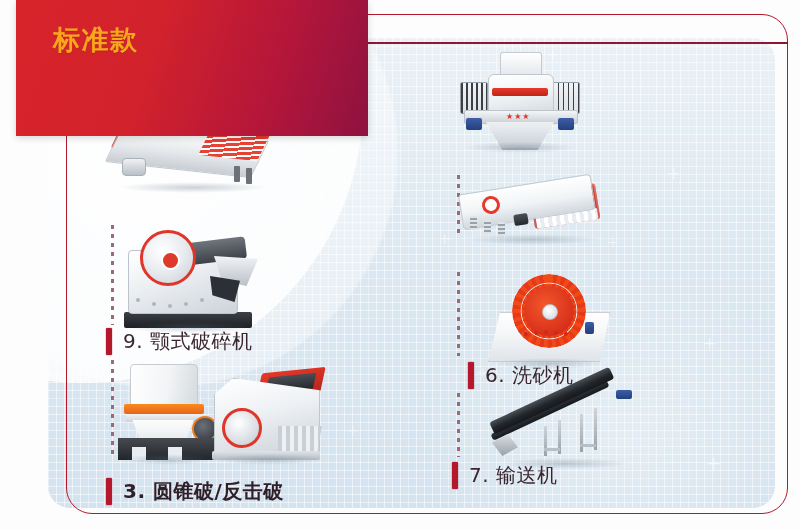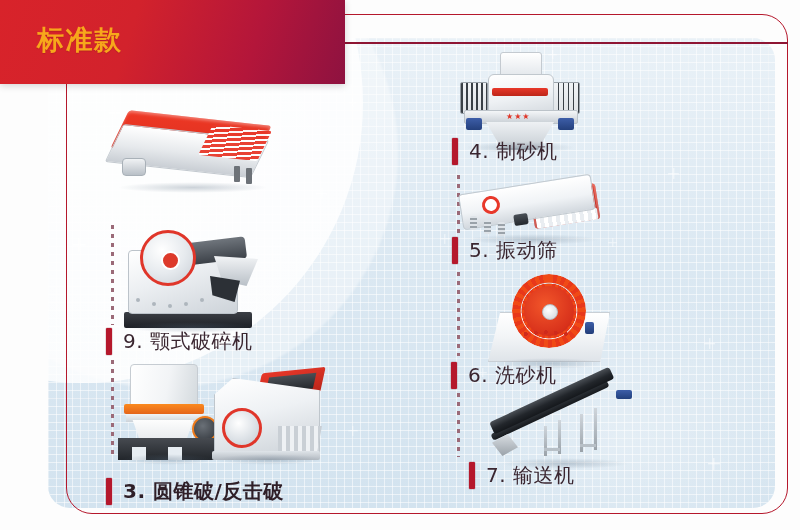--- a/index.html
+++ b/index.html
@@ -58,23 +58,24 @@
   .star::after{top:50%;left:0;height:1.4px;width:100%;transform:translateY(-50%);}
 
   
   .toprule{
     position:absolute;left:330px;top:42px;width:458px;height:1.6px;
     background:#8e1533;z-index:7;
   }
 
   
   .banner{
-    position:absolute;left:0;top:0;width:345px;height:84px;z-index:9;
+    position:absolute;left:16px;top:0;width:345px;height:136px;z-index:9;
     background:linear-gradient(108deg,#d8232a 0%,#d2222c 38%,#b4163a 72%,#8e1240 100%);
     box-shadow:0 2px 7px rgba(0,0,0,.16);
+    padding-left:7px;
   }
   .banner .title{
     position:absolute;left:37px;top:22px;
     font-size:27px;font-weight:700;color:#f7a71b;letter-spacing:1.5px;
     text-shadow:0 1px 1px rgba(0,0,0,.12);
   }
   .banner .subtitle{
     position:absolute;left:37px;top:62px;
     font-size:18px;font-weight:700;color:#ffffff;letter-spacing:.6px;
   }
@@ -505,33 +506,25 @@
 
   <div class="step" style="left:106px;top:328px;">
     <div class="bar"></div>
     <div class="label">9. 颚式破碎机</div>
   </div>
   <div class="step bold" style="left:106px;top:478px;">
     <div class="bar"></div>
     <div class="label">3. 圆锥破/反击破</div>
   </div>
 
-  <div class="step" style="left:452px;top:138px;">
-    <div class="bar"></div>
-    <div class="label">4. 制砂机</div>
-  </div>
-  <div class="step" style="left:452px;top:237px;">
-    <div class="bar"></div>
-    <div class="label">5. 振动筛</div>
-  </div>
-  <div class="step" style="left:451px;top:362px;">
+  <div class="step" style="left:468px;top:362px;">
     <div class="bar"></div>
     <div class="label">6. 洗砂机</div>
   </div>
-  <div class="step" style="left:452px;top:462px;margin-left:17px;">
+  <div class="step" style="left:452px;top:462px;">
     <div class="bar"></div>
     <div class="label">7. 输送机</div>
   </div>
 
   <div class="banner">
     <div class="title">标准款</div>
   </div>
 
 </div>
 

